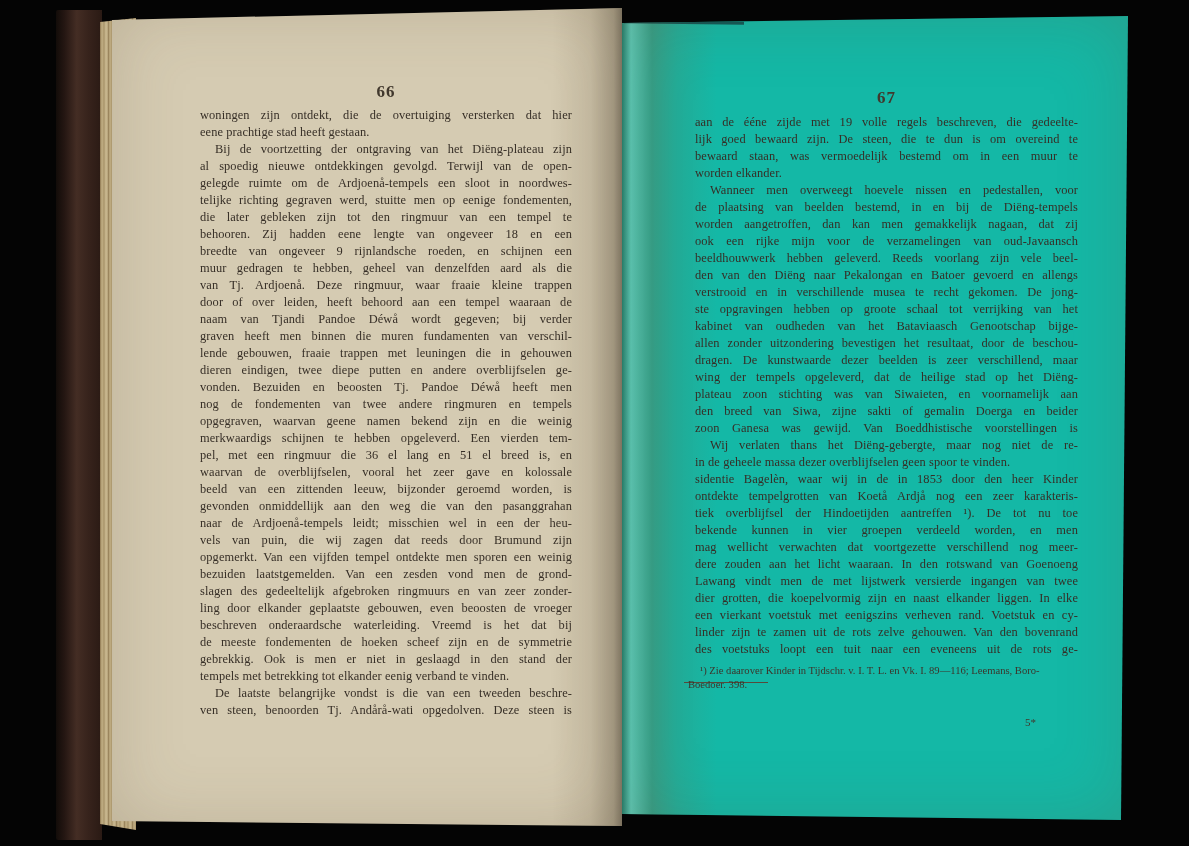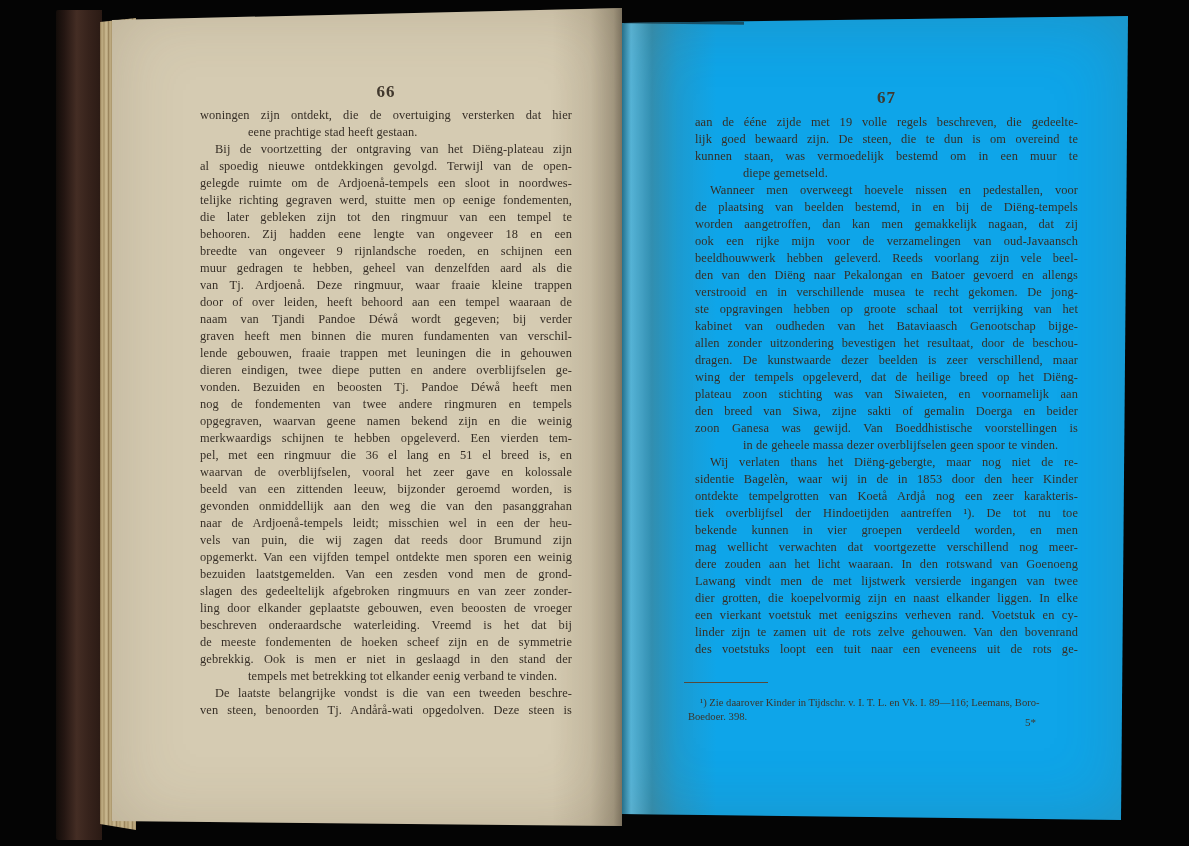--- a/index.html
+++ b/index.html
@@ -34,21 +34,21 @@
     background:#d5cbb2;
     clip-path:polygon(0 14px,100% 2px,100% calc(100% - 2px),0 calc(100% - 7px));
   }
   .page-left::after{ 
     content:"";position:absolute;top:0;right:0;width:70px;height:100%;
     background:linear-gradient(90deg,rgba(70,54,30,0) 0%,rgba(70,54,30,.10) 55%,rgba(52,40,22,.28) 88%,rgba(35,26,14,.45) 100%);
     pointer-events:none;
   }
   .page-right{
     left:622px;top:16px;width:506px;height:806px;
-    background:#0ea5e9;
+    background:#14b8a6;
     clip-path:polygon(0 7px,100% 0,calc(100% - 7px) calc(100% - 2px),0 calc(100% - 8px));
   }
   .page-right::before{ 
     content:"";position:absolute;top:0;left:0;width:95px;height:100%;
     background:linear-gradient(90deg,
       rgba(58,44,24,.38) 0px,
       rgba(236,228,206,.30) 9px,
       rgba(124,99,62,.30) 30px,
       rgba(124,99,62,.14) 55px,
       rgba(124,99,62,0) 95px);
@@ -72,28 +72,28 @@
     font-size:12.4px;line-height:17px;
     letter-spacing:.1px;
   }
   .page-left .textblock{left:88px;top:101px;width:372px;}
   .page-right .textblock{left:73px;top:98px;width:383px;}
   .line{
     text-align:justify;
     text-align-last:justify;
     height:17px;overflow:hidden;
   }
-  .line.end{text-align-last:left;margin-left:48px;}
+  .line.end{text-align-last:left;}
   .line.indent{text-indent:15px;}
   .fnrule{
     position:absolute;left:62px;top:666px;width:84px;height:1px;
     background:#554a3b;
   }
   .footnote{
-    position:absolute;left:66px;top:680px;width:388px;
+    position:absolute;left:66px;top:648px;width:388px;
     font-size:10.6px;line-height:13.5px;color:#3d352b;
   }
   .fn-line{text-align:justify;}
   .fn-line.first{text-indent:12px;}
   .signature{
     position:absolute;right:92px;top:700px;
     font-size:11px;color:#41382d;
   }
 </style>
 </head>
@@ -143,39 +143,39 @@
         <div class="line indent">De laatste belangrijke vondst is die van een tweeden beschre-</div>
         <div class="line">ven steen, benoorden Tj. Andårå-wati opgedolven. Deze steen is</div>
       </div>
   </div>
 
   <div class="page page-right">
     <div class="pagenum">67</div>
     <div class="textblock">
         <div class="line">aan de ééne zijde met 19 volle regels beschreven, die gedeelte-</div>
         <div class="line">lijk goed bewaard zijn. De steen, die te dun is om overeind te</div>
-        <div class="line">kunnen staan, was vermoedelijk bestemd om in een muur te</div>
-        <div class="line end">diepe gemetseld.</div>
+        <div class="line">bewaard staan, was vermoedelijk bestemd om in een muur te</div>
+        <div class="line end">worden elkander.</div>
         <div class="line indent">Wanneer men overweegt hoevele nissen en pedestallen, voor</div>
         <div class="line">de plaatsing van beelden bestemd, in en bij de Diëng-tempels</div>
         <div class="line">worden aangetroffen, dan kan men gemakkelijk nagaan, dat zij</div>
         <div class="line">ook een rijke mijn voor de verzamelingen van oud-Javaansch</div>
         <div class="line">beeldhouwwerk hebben geleverd. Reeds voorlang zijn vele beel-</div>
         <div class="line">den van den Diëng naar Pekalongan en Batoer gevoerd en allengs</div>
         <div class="line">verstrooid en in verschillende musea te recht gekomen. De jong-</div>
         <div class="line">ste opgravingen hebben op groote schaal tot verrijking van het</div>
         <div class="line">kabinet van oudheden van het Bataviaasch Genootschap bijge-</div>
         <div class="line">allen zonder uitzondering bevestigen het resultaat, door de beschou-</div>
         <div class="line">dragen. De kunstwaarde dezer beelden is zeer verschillend, maar</div>
-        <div class="line">wing der tempels opgeleverd, dat de heilige breed op het Diëng-</div>
+        <div class="line">wing der tempels opgeleverd, dat de heilige stad op het Diëng-</div>
         <div class="line">plateau zoon stichting was van Siwaieten, en voornamelijk aan</div>
         <div class="line">den breed van Siwa, zijne sakti of gemalin Doerga en beider</div>
         <div class="line">zoon Ganesa was gewijd. Van Boeddhistische voorstellingen is</div>
+        <div class="line indent">Wij verlaten thans het Diëng-gebergte, maar nog niet de re-</div>
         <div class="line end">in de geheele massa dezer overblijfselen geen spoor te vinden.</div>
-        <div class="line indent">Wij verlaten thans het Diëng-gebergte, maar nog niet de re-</div>
         <div class="line">sidentie Bagelèn, waar wij in de in 1853 door den heer Kinder</div>
         <div class="line">ontdekte tempelgrotten van Koetå Ardjå nog een zeer karakteris-</div>
         <div class="line">tiek overblijfsel der Hindoetijden aantreffen ¹). De tot nu toe</div>
         <div class="line">bekende kunnen in vier groepen verdeeld worden, en men</div>
         <div class="line">mag wellicht verwachten dat voortgezette verschillend nog meer-</div>
         <div class="line">dere zouden aan het licht waaraan. In den rotswand van Goenoeng</div>
         <div class="line">Lawang vindt men de met lijstwerk versierde ingangen van twee</div>
         <div class="line">dier grotten, die koepelvormig zijn en naast elkander liggen. In elke</div>
         <div class="line">een vierkant voetstuk met eenigszins verheven rand. Voetstuk en cy-</div>
         <div class="line">linder zijn te zamen uit de rots zelve gehouwen. Van den bovenrand</div>

